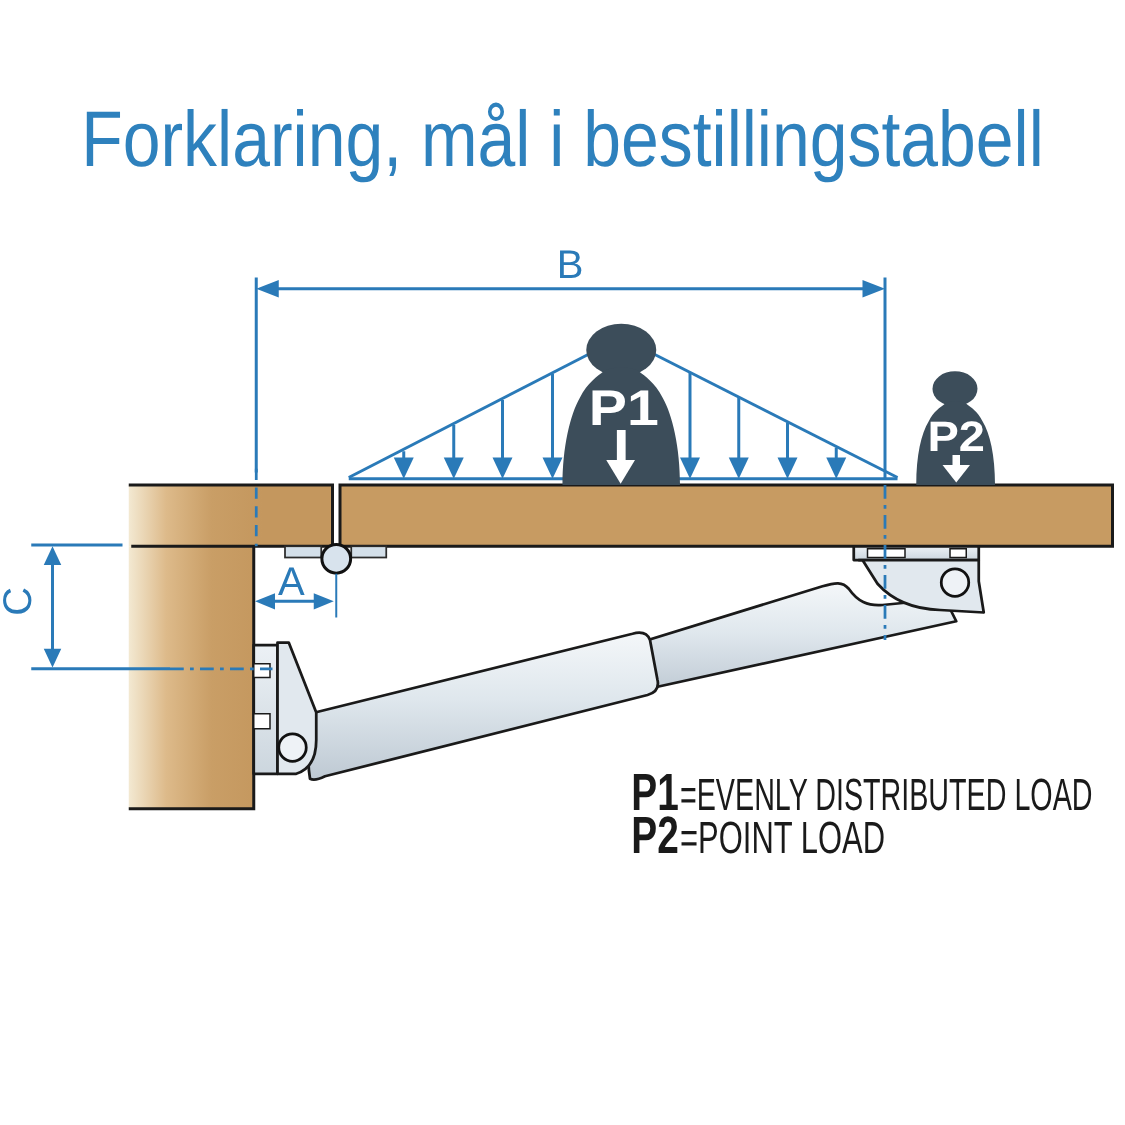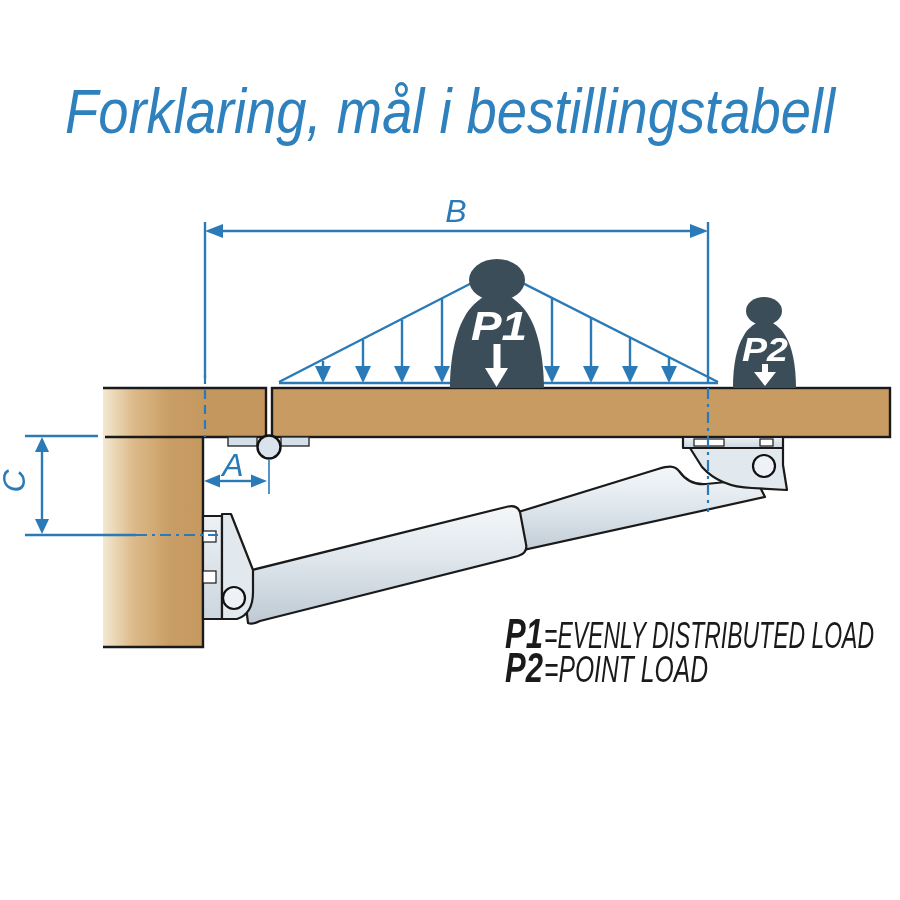--- a/index.html
+++ b/index.html
@@ -1,17 +1,17 @@
 <!DOCTYPE html>
 <html><head>
 <meta charset="utf-8">
 <style>
   html,body{margin:0;padding:0;background:#fff;}
   .stage{position:relative;width:900px;height:720px;background:#fff;overflow:hidden;
-         font-family:"Liberation Sans",sans-serif;font-style:italic;}
+         font-family:"Liberation Sans",sans-serif;}
   svg{display:block;}
   
   .dim-line{stroke:#2a7ab8;stroke-width:2.4;fill:none;}
   .dim-thin{stroke:#2a7ab8;stroke-width:1.6;fill:none;}
   .dim-fill{fill:#2a7ab8;stroke:none;}
   .dash{stroke:#2a7ab8;stroke-width:2.2;fill:none;stroke-dasharray:9 6;}
   .dashdot{stroke:#2a7ab8;stroke-width:2.2;fill:none;stroke-dasharray:11 5 3 5;}
   .dim-label{fill:#2a7ab8;font-size:32px;font-family:"Liberation Sans",sans-serif;}
   .outline{stroke:#1a1a1a;stroke-width:2.4;fill:none;}
   .bracket{stroke:#1a1a1a;stroke-width:2.2;stroke-linejoin:round;}

